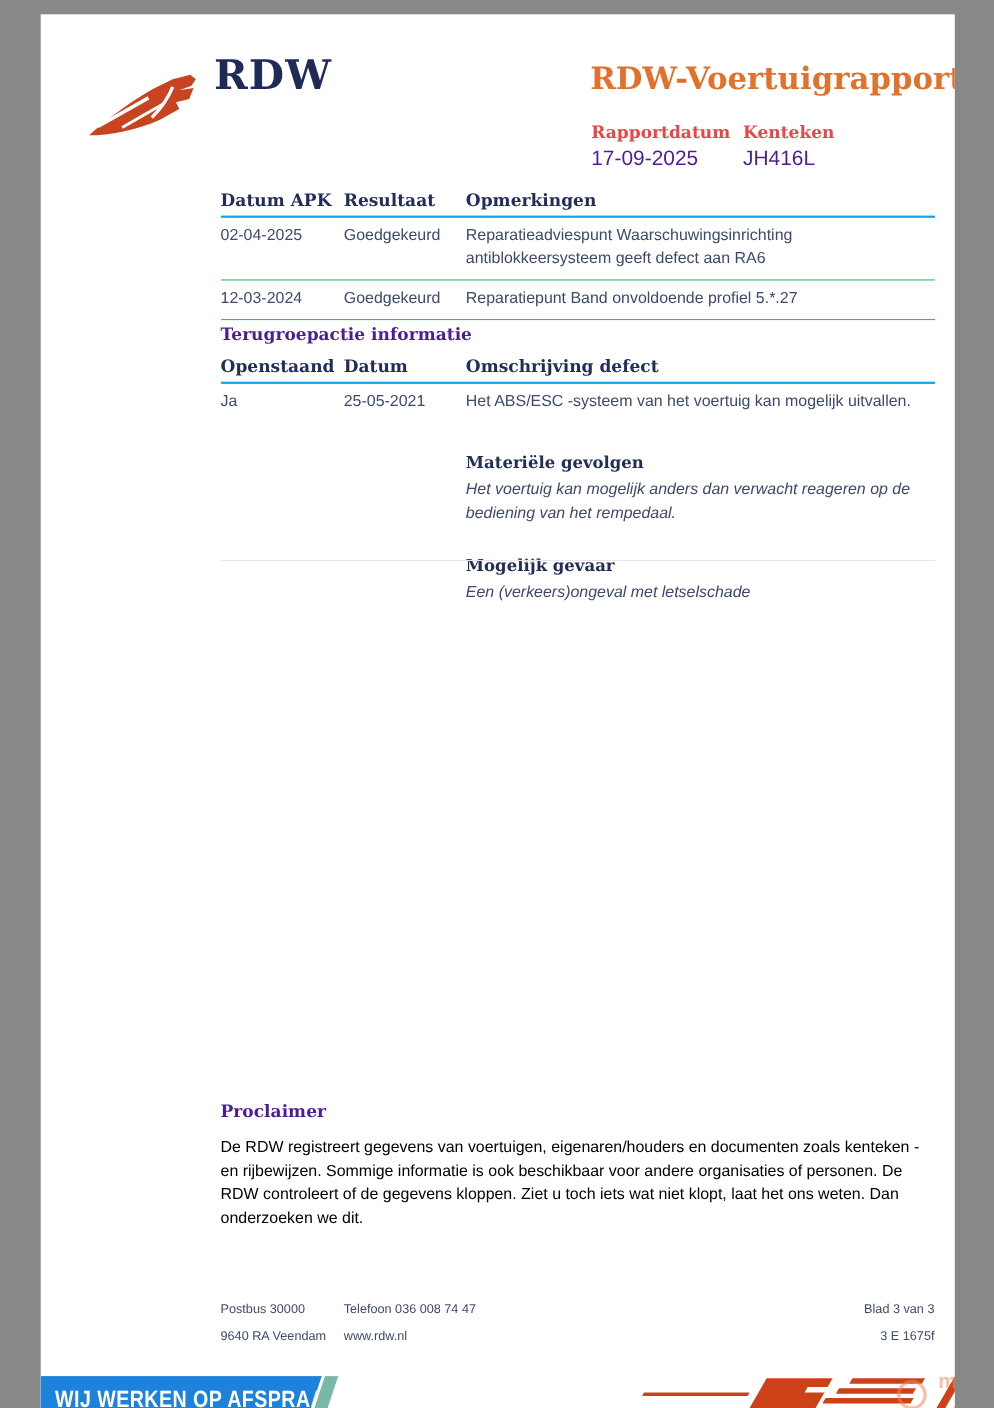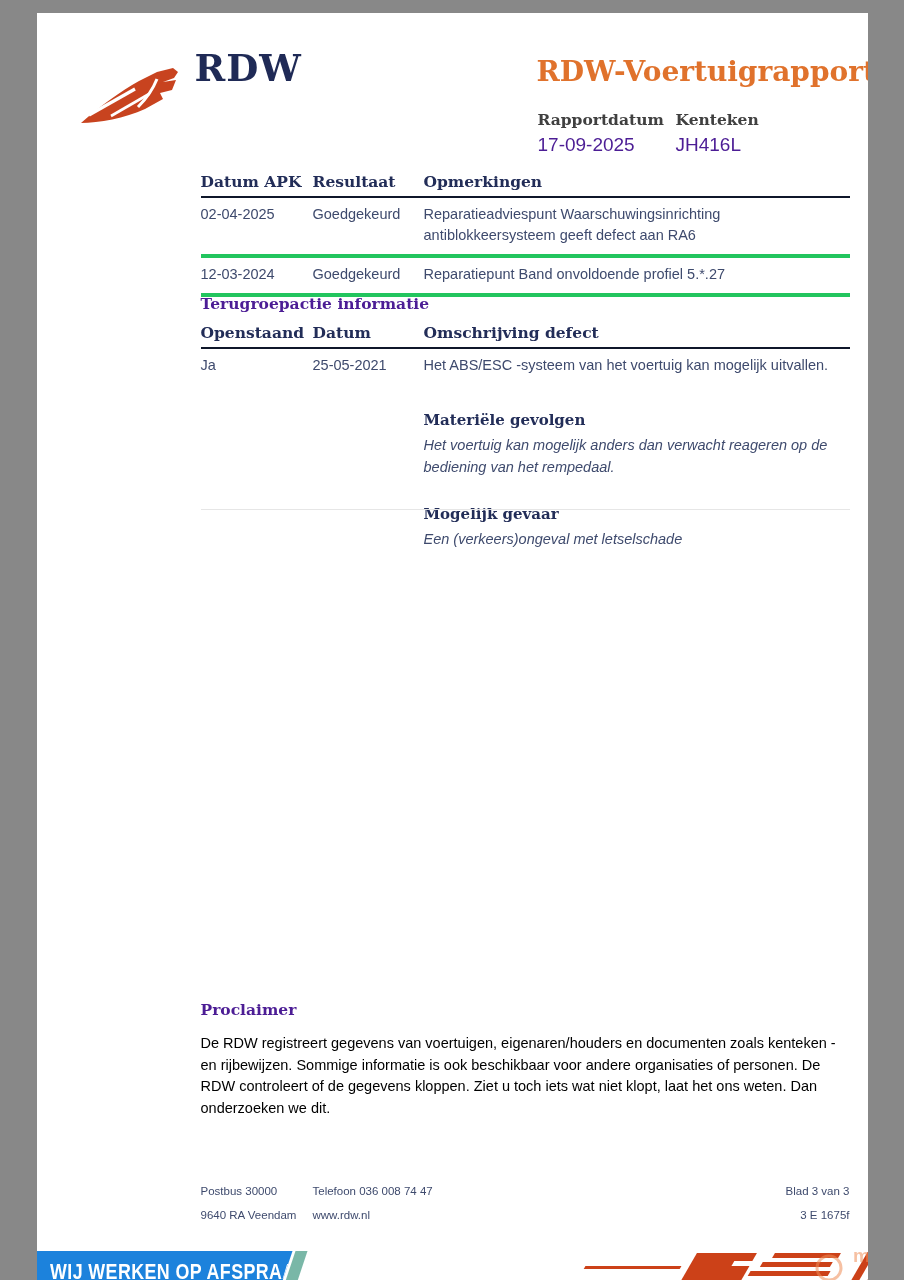--- a/index.html
+++ b/index.html
@@ -18,37 +18,37 @@
   .doc-title {
     position:absolute; left:500px; top:42px;
     font-family:"DejaVu Serif", serif; font-weight:bold;
     font-size:28px; color:#e0722c; white-space:nowrap;
   }
   .meta { position:absolute; top:97px; }
   .meta.rapportdatum { left:501px; }
   .meta.kenteken { left:639px; }
   .meta .lbl {
     font-family:"DejaVu Serif", serif; font-weight:bold;
-    font-size:15.5px; color:#404040;
+    font-size:15.5px; color:#ef4444;
   }
   .meta .val { margin-top:5px; font-size:19px; color:#4c1d95; }
 
   
   .tbl { position:absolute; left:164px; width:649px; }
   .t1 { top:159px; }
   .t2 { top:281px; }
   .grid3 { display:grid; grid-template-columns:112px 111px 1fr; }
   .thead {
     font-family:"DejaVu Serif", serif; font-weight:bold;
     font-size:15.5px; color:#222d58;
-    padding-bottom:5px; border-bottom:2px solid #0f172a;
+    padding-bottom:5px; border-bottom:2px solid #0ea5e9;
   }
   .trow {
     font-size:14.5px; line-height:21px; color:#3e4a6d;
-    padding:6px 0 8px 0; border-bottom:4px solid #22c55e;
+    padding:6px 0 8px 0; border-bottom:1px solid #22c55e;
   }
   .trow.nodiv { border-bottom:none; }
   .trow .cell3 { padding-right:6px; }
   .section-title {
     font-family:"DejaVu Serif", serif; font-weight:bold;
     font-size:15.5px; color:#4c1d95; margin-bottom:10px;
   }
   .sub { margin-left:223px; width:410px; }
   .sub h4 {
     font-family:"DejaVu Serif", serif; font-weight:bold;

